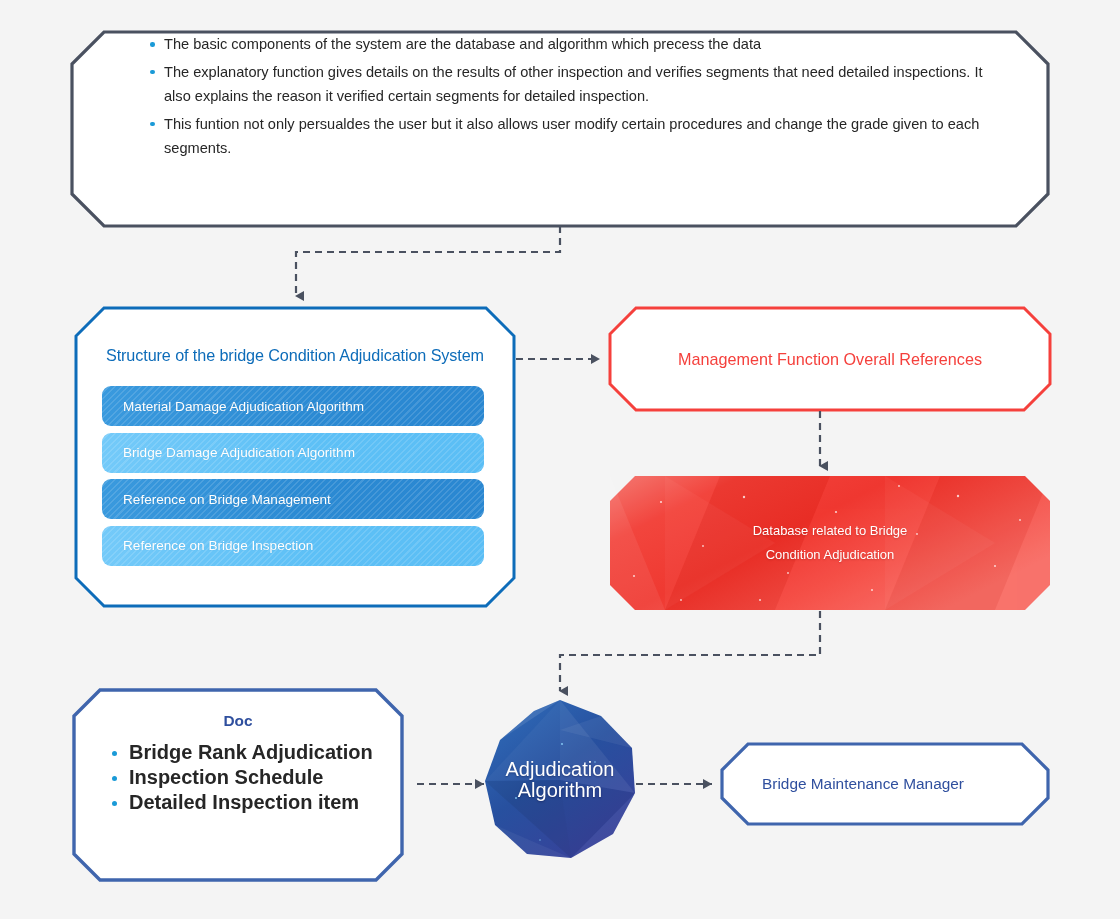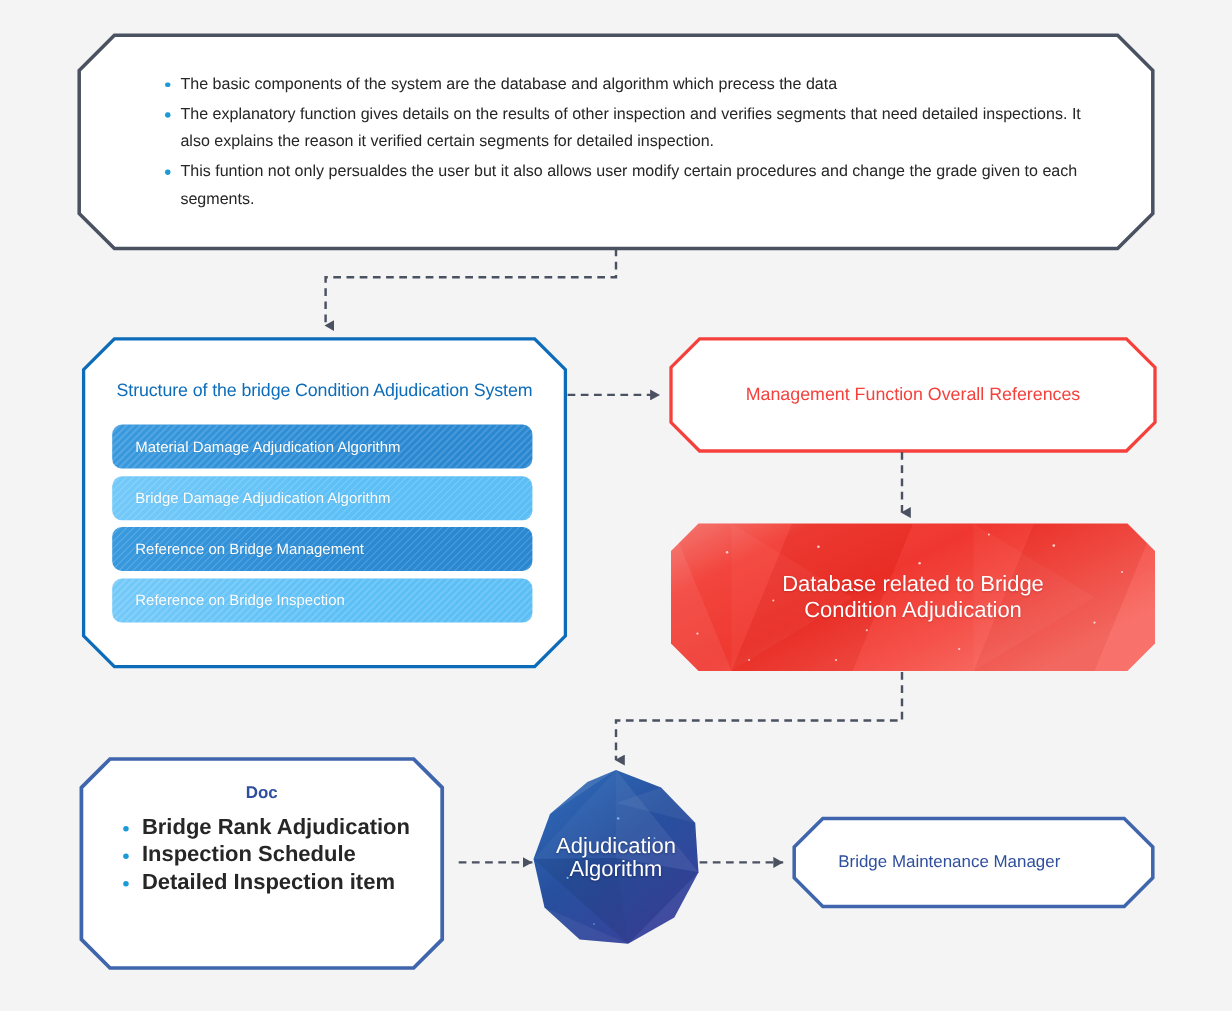--- a/index.html
+++ b/index.html
@@ -10,21 +10,21 @@
     overflow:hidden;
     position:relative;
   }
   #stage{position:absolute;left:0;top:0;width:1120px;height:919px;}
   .svg-layer{position:absolute;left:0;top:0;width:1120px;height:919px;}
   .node{position:absolute;box-sizing:border-box;}
 
   
   #note-box{
     left:72px;top:32px;width:976px;height:194px;
-    display:flex;align-items:center;
+    display:flex;
   }
   #note-list{
     list-style:none;margin:0;padding:0 40px 0 78px;width:100%;
     box-sizing:border-box;
   }
   #note-list li{
     position:relative;
     color:#262626;
     font-family:"Liberation Sans",sans-serif;
     font-size:14.6px;
@@ -77,21 +77,21 @@
   
   #mgmt-box{left:610px;top:308px;width:440px;height:102px;
     display:flex;align-items:center;justify-content:center;}
   #mgmt-label{color:#f5403c;font-size:16.2px;}
 
   
   #db-box{left:610px;top:476px;width:440px;height:134px;
     display:flex;align-items:center;justify-content:center;}
   #db-label{
     position:relative;z-index:3;
-    color:#ffffff;font-size:20px;line-height:24px;text-align:center;
+    color:#ffffff;font-size:13px;line-height:24px;text-align:center;
     text-shadow:0 1px 2px rgba(120,0,0,.28);
   }
 
   
   #doc-box{left:74px;top:690px;width:328px;height:202px;font-weight:bold;}
   #doc-title{
     position:absolute;left:0;top:22px;width:100%;text-align:center;
     color:#2f4f9e;font-size:15.4px;
   }
   #doc-list{list-style:none;margin:0;padding:0;position:absolute;left:38px;top:50px;}

